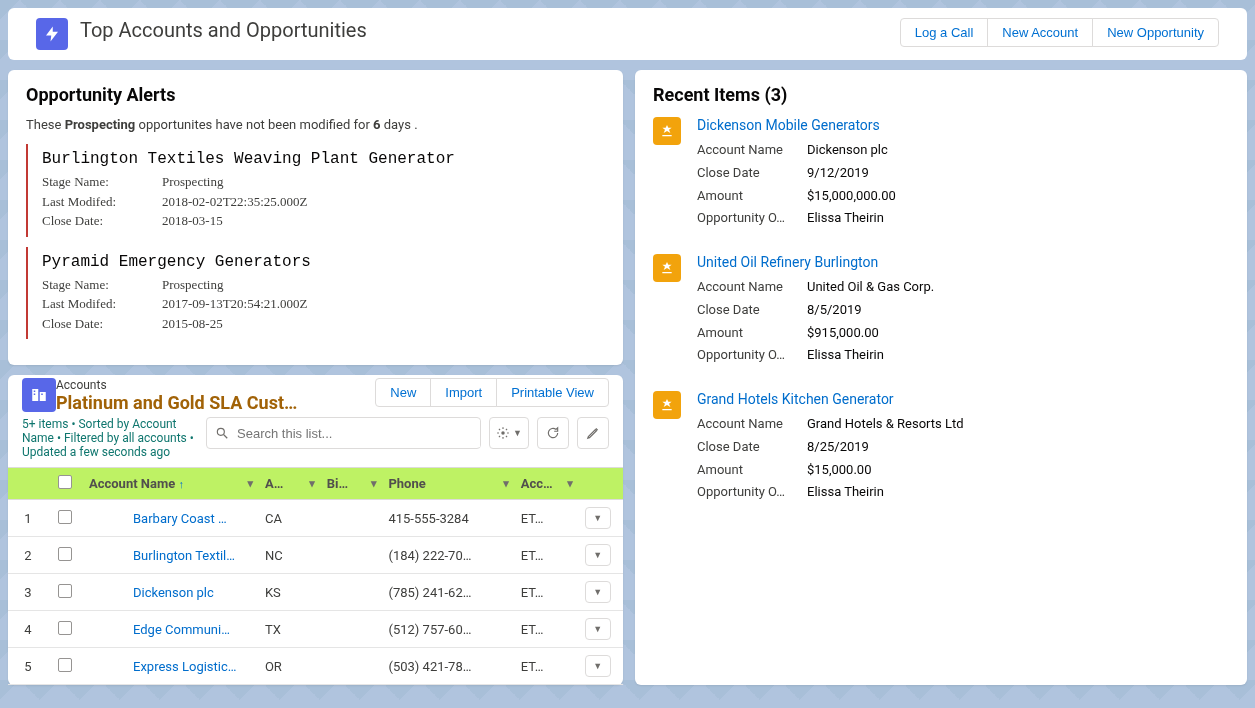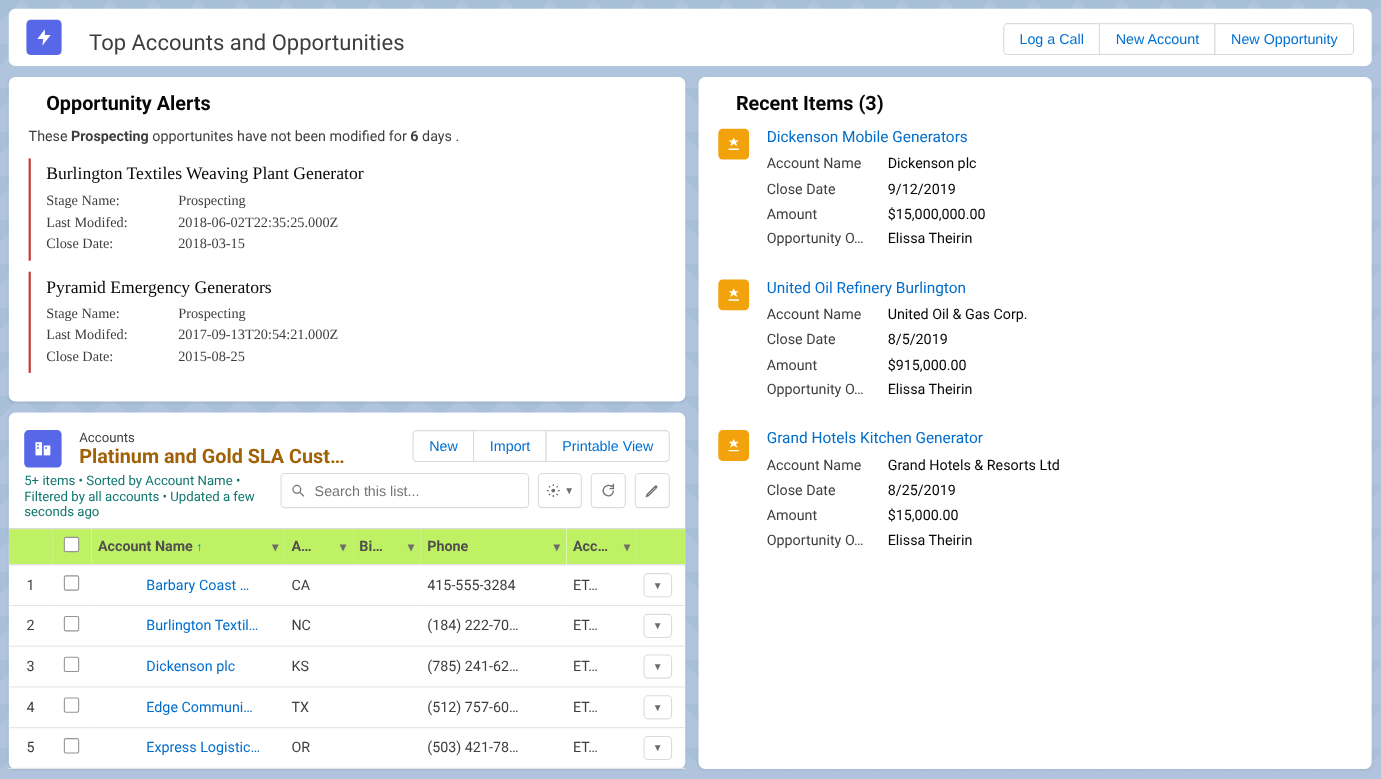--- a/index.html
+++ b/index.html
@@ -9,25 +9,24 @@
   background-image: linear-gradient(135deg, #a8bfd8 25%, transparent 25%), linear-gradient(225deg, #a8bfd8 25%, transparent 25%);
   background-size: 40px 40px;
   background-color: #b0c4de;
   width: 1255px;
   height: 708px;
   padding: 8px;
 }
 .header-bar {
   background: #fff;
   border-radius: 6px;
-  padding: 10px 16px;
+  padding: 10px 28px;
   display: flex;
-  align-items: flex-end;
+  align-items: flex-start;
   margin-bottom: 10px;
-  gap: 13px;
 }
 .app-icon {
   width: 32px; height: 32px;
   background: #5867e8;
   border-radius: 4px;
   display: flex; align-items: center; justify-content: center;
   color: #fff;
   margin-right: 12px;
 }
 .page-title { font-size: 20px; color: #3e3e3c; font-weight: 400; }
@@ -49,41 +48,41 @@
   grid-template-columns: 615px 1fr;
   gap: 12px;
 }
 .left-col { display: flex; flex-direction: column; gap: 10px; }
 .panel {
   background: #fff;
   border-radius: 6px;
   padding: 14px 18px 16px 18px;
   box-shadow: 0 1px 2px rgba(0,0,0,0.08);
 }
-.panel-title { font-size: 18px; font-weight: 700; color: #080707; margin-bottom: 12px; margin-left: 16px; }
+.panel-title { font-size: 18px; font-weight: 700; color: #080707; margin-bottom: 12px; }
 .alert-text { font-size: 13px; color: #3e3e3c; margin-bottom: 12px; }
 .alert-text b { font-weight: 700; }
 .alert-block {
   border-left: 2px solid #c23934;
   padding: 6px 0 6px 14px;
   margin-bottom: 10px;
 }
 .alert-name {
-  font-family: Liberation Serif, serif;
+  font-family: Liberation Mono, monospace;
   font-size: 16px;
   color: #080707;
   margin-bottom: 4px;
 }
 .alert-row { display: flex; font-size: 13px; color: #3e3e3c; line-height: 1.5; font-family: Georgia, "Times New Roman", serif; }
 .alert-label { width: 120px; }
 .list-panel { padding: 0; }
 .list-header {
   display: flex; align-items: flex-start;
-  padding: 16px 14px 4px 14px;
-  gap: 16px;
+  padding: 3px 14px 4px 14px;
+  gap: 0;
 }
 .list-icon {
   width: 34px; height: 34px;
   background: #5867e8;
   border-radius: 4px;
   display: flex; align-items: center; justify-content: center;
   color: #fff;
   flex-shrink: 0;
 }
 .list-title-block { flex: 1; min-width: 0; }
@@ -99,21 +98,21 @@
 .list-top-actions .btn:first-child { border-radius: 4px 0 0 4px; margin-left: 0; }
 .list-top-actions .btn:last-child { border-radius: 0 4px 4px 0; }
 .list-meta {
   font-size: 12px; color: #0f766e;
   padding: 0 14px 8px 14px;
 }
 .list-toolbar {
   display: flex; gap: 8px; padding: 0 14px 10px 14px; justify-content: flex-end;
 }
 .search-wrap {
-  position: relative; width: 226px;
+  position: relative; width: 275px;
   border: 1px solid #dddbda; border-radius: 4px;
   display: flex; align-items: center;
 }
 .search-wrap svg { margin-left: 8px; color: #706e6b; }
 .search-input {
   border: none; outline: none; padding: 6px 8px; font-size: 13px; flex: 1;
 }
 .icon-btn {
   width: 32px; height: 32px; border: 1px solid #dddbda; border-radius: 4px;
   background: #fff; display: flex; align-items: center; justify-content: center;
@@ -185,21 +184,21 @@
         <span>These </span><b>Prospecting</b><span> opportunites have not been modified for </span><b>6</b><span> days .</span>
       </div>
       <div class="alert-block">
         <div class="alert-name">Burlington Textiles Weaving Plant Generator</div>
         <div class="alert-row">
             <div class="alert-label">Stage Name:</div>
             <div>Prospecting</div>
           </div>
         <div class="alert-row">
             <div class="alert-label">Last Modifed:</div>
-            <div>2018-06-02T22:35:25.000Z</div>
+            <div>2018-02-02T22:35:25.000Z</div>
           </div>
         <div class="alert-row">
             <div class="alert-label">Close Date:</div>
             <div>2018-03-15</div>
           </div>
       </div>
       <div class="alert-block">
         <div class="alert-name">Pyramid Emergency Generators</div>
         <div class="alert-row">
             <div class="alert-label">Stage Name:</div>

